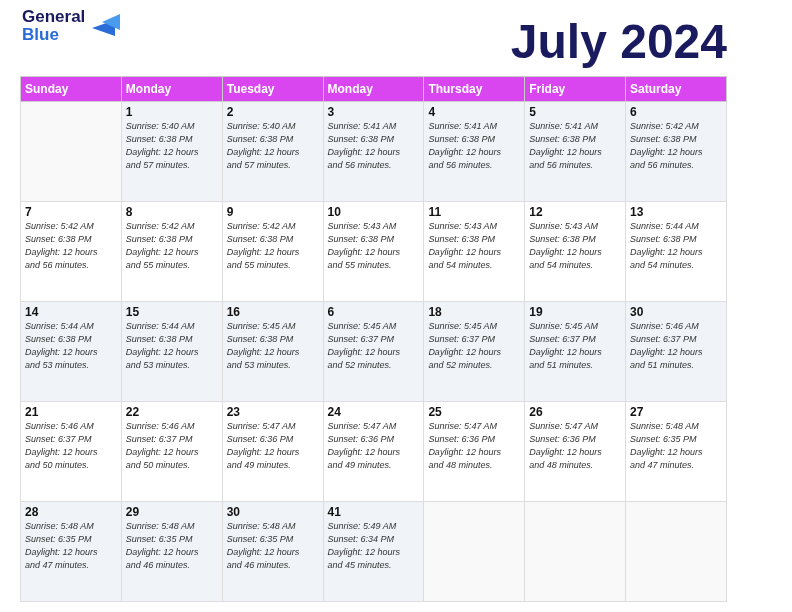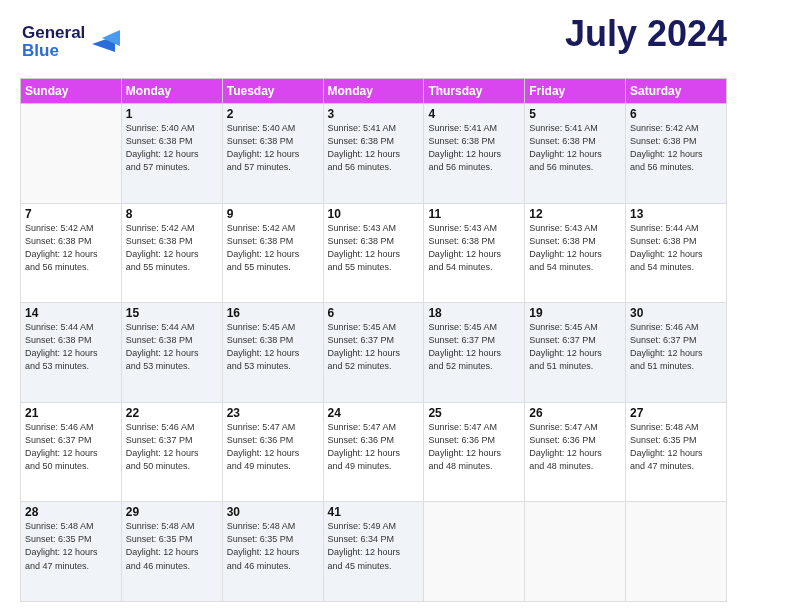--- a/index.html
+++ b/index.html
@@ -6,42 +6,43 @@
     body {
       width: 792px;
       height: 612px;
       font-family: Arial, sans-serif;
       background: #fff;
       overflow: hidden;
     }
     .page {
       width: 747px;
       height: 612px;
-      padding: 16px 20px 10px 20px;
+      padding: 0 20px 10px 20px;
       display: flex;
       flex-direction: column;
     }
     .header {
       display: flex;
       justify-content: space-between;
       align-items: flex-start;
       margin-bottom: 10px;
     }
     .logo {
       display: flex;
       align-items: center;
     }
     .title-area {
       text-align: right;
     }
     .month-title {
-      font-size: 36px;
+      font-size: 48px;
       font-weight: bold;
       color: #1a1a5e;
       line-height: 1;
+      margin-top: 18px;
     }
     .location {
       font-size: 16px;
       color: #333;
       margin-top: 2px;
     }
     .calendar {
       flex: 1;
       border-collapse: collapse;
       width: 100%;
@@ -72,20 +73,21 @@
       font-size: 12px;
       font-weight: bold;
       color: #111;
       display: block;
       margin-bottom: 1px;
     }
     .day-info {
       font-size: 9px;
       color: #333;
       line-height: 1.45;
+      font-style: italic;
     }
     .row-shaded td {
       background: #f0f4f8;
     }
   </style>
 </head>
 <body>
 
 <div class="page">
   <div class="header">

